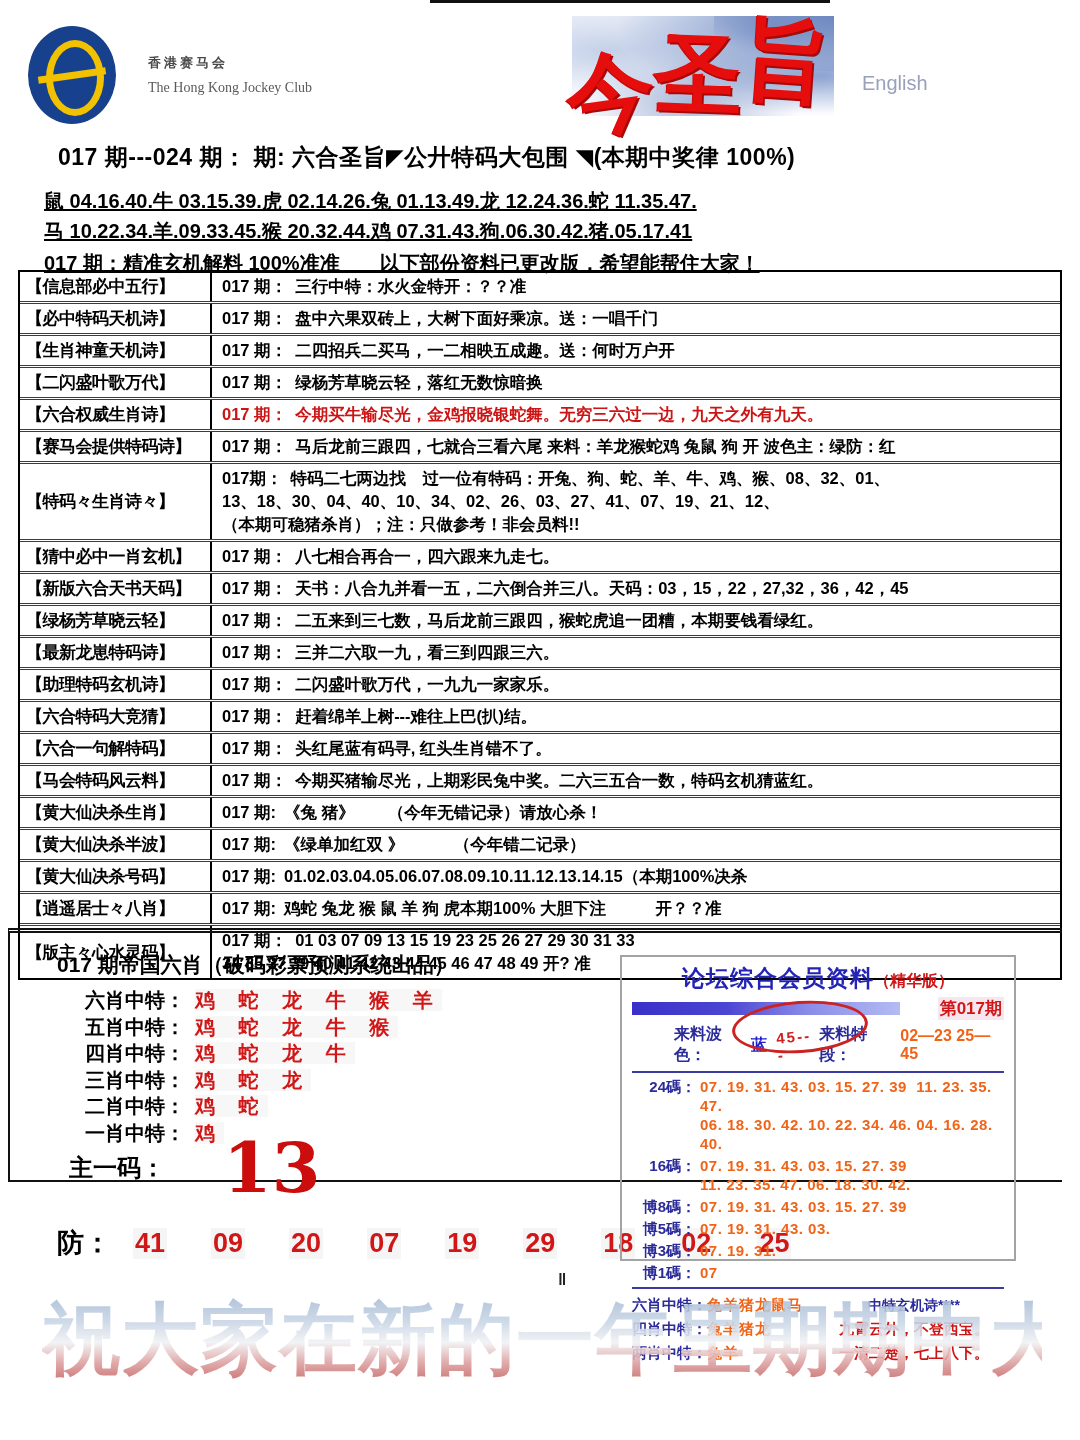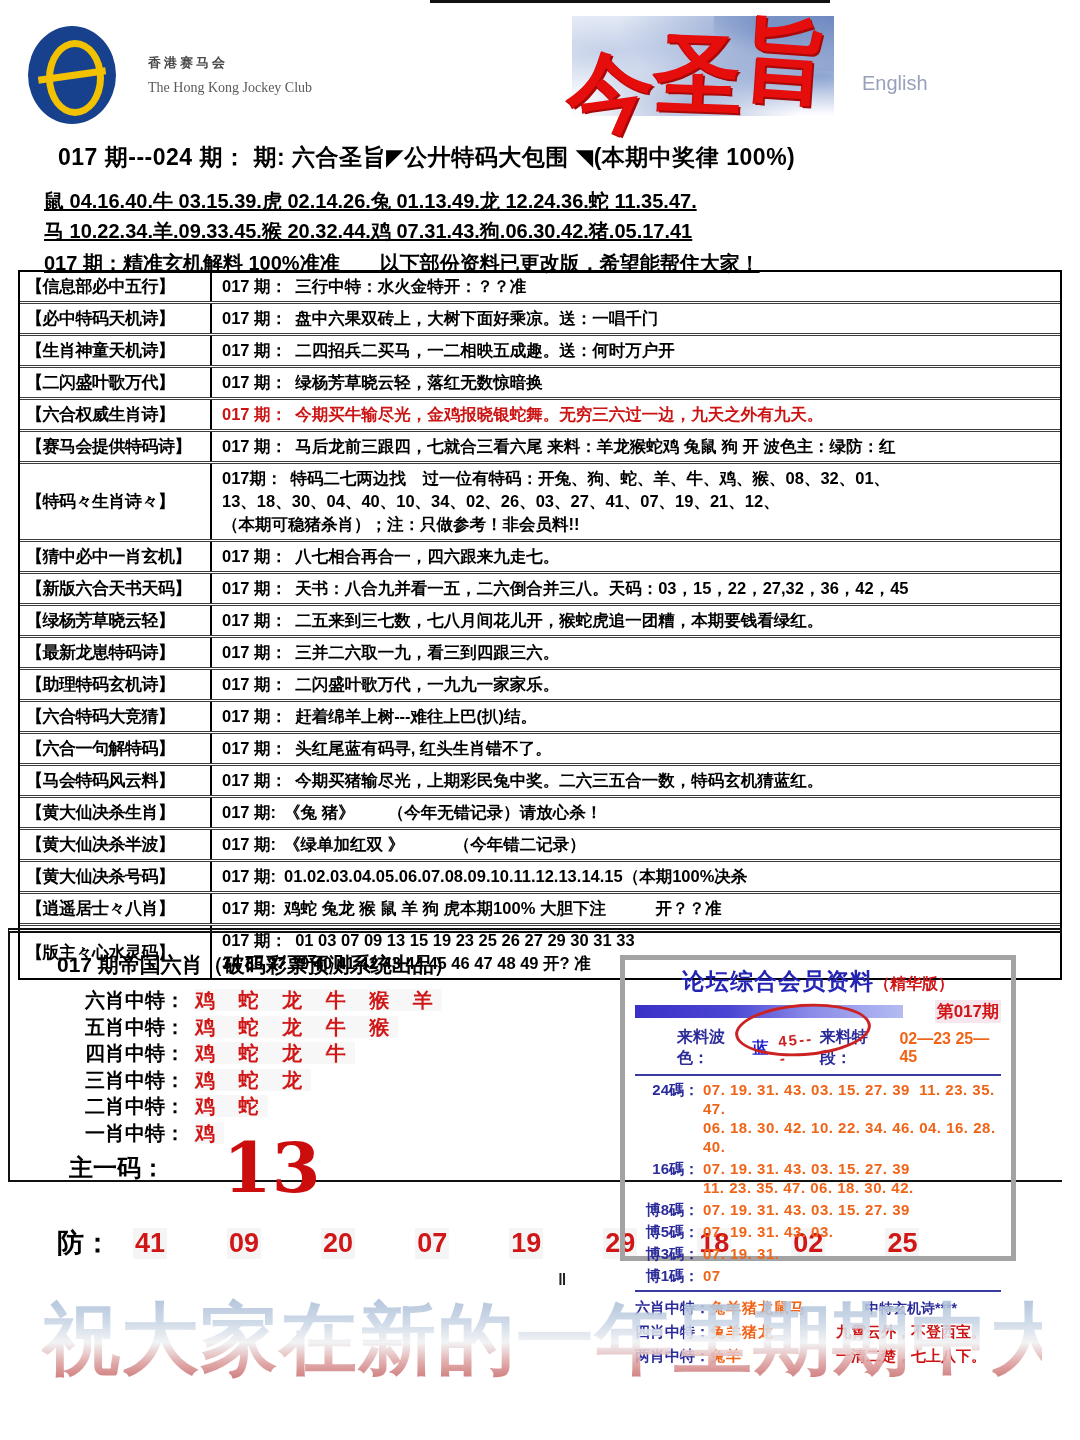--- a/index.html
+++ b/index.html
@@ -55,25 +55,25 @@
   .empire-title{font-size:21px;font-weight:bold;margin-bottom:8px;}
   .empire-row{font-size:20px;font-weight:bold;line-height:26.5px;padding-left:28px;}
   .empire-row .e-label{color:#000;}
   .empire-row .e-value{color:#d01616;margin-left:10px;letter-spacing:9px;background:rgba(240,240,240,0.5);}
   .main-code-row{position:absolute;left:47px;top:200px;display:flex;align-items:center;}
   .main-code-label{font-size:24px;font-weight:bold;padding-left:12px;}
   .main-code-number{font-size:70px;font-weight:bold;color:#cc0d0d;margin-left:58px;
     font-family:"DejaVu Serif","Liberation Serif",serif;line-height:70px;}
   .fang-row{position:absolute;left:47px;top:292px;display:flex;align-items:center;}
   .fang-label{font-size:27px;font-weight:bold;}
-  .fang-numbers{display:flex;gap:60px;margin-left:22px;}
+  .fang-numbers{display:flex;gap:44px;margin-left:22px;}
   .fang-num{font-size:27px;font-weight:bold;color:#d01616;background:rgba(238,238,238,0.6);padding:0 2px;}
   
   .member-box{position:absolute;left:610px;top:22px;width:396px;height:306px;box-sizing:border-box;
-    border:5px solid #a3a3a3;padding:4px 10px 4px 10px;}
+    border:2px solid #a3a3a3;padding:4px 10px 4px 10px;}
   .member-title-row{text-align:center;font-weight:bold;margin-top:2px;}
   .member-title{font-size:23px;color:#2424b4;letter-spacing:1px;}
   .member-title-suffix{font-size:16px;color:#d01616;}
   .member-bar-row{display:flex;align-items:center;margin-top:3px;}
   .member-bar{height:13px;width:268px;
     background:linear-gradient(90deg,#3a30c8 0%,#4a45d2 35%,#8a8ae8 65%,#b3bcf2 100%);}
   .member-issue{margin-left:auto;font-size:17px;font-weight:bold;color:#d01616;background:#f6e6ee;padding:0 2px;}
   .member-bose-row{display:flex;align-items:center;font-size:16px;font-weight:bold;color:#2b2b9a;
     margin-top:4px;padding-left:42px;position:relative;}
   .bose-blue{color:#1a1ad0;margin-right:10px;}
@@ -166,21 +166,21 @@
     <div class="t-row">
       <div class="t-label">【猜中必中一肖玄机】</div>
       <div class="t-content"><span class="t-prefix">017 期：</span><span class="t-text">八七相合再合一，四六跟来九走七。</span></div>
     </div>
     <div class="t-row">
       <div class="t-label">【新版六合天书天码】</div>
       <div class="t-content"><span class="t-prefix">017 期：</span><span class="t-text">天书：八合九并看一五，二六倒合并三八。天码：03，15，22，27,32，36，42，45</span></div>
     </div>
     <div class="t-row">
       <div class="t-label">【绿杨芳草晓云轻】</div>
-      <div class="t-content"><span class="t-prefix">017 期：</span><span class="t-text">二五来到三七数，七八月间花儿开，猴蛇虎追一团糟，本期要钱看绿红。</span></div>
+      <div class="t-content"><span class="t-prefix">017 期：</span><span class="t-text">二五来到三七数，马后龙前三跟四，猴蛇虎追一团糟，本期要钱看绿红。</span></div>
     </div>
     <div class="t-row">
       <div class="t-label">【最新龙崽特码诗】</div>
       <div class="t-content"><span class="t-prefix">017 期：</span><span class="t-text">三并二六取一九，看三到四跟三六。</span></div>
     </div>
     <div class="t-row">
       <div class="t-label">【助理特码玄机诗】</div>
       <div class="t-content"><span class="t-prefix">017 期：</span><span class="t-text">二闪盛叶歌万代，一九九一家家乐。</span></div>
     </div>
     <div class="t-row">

